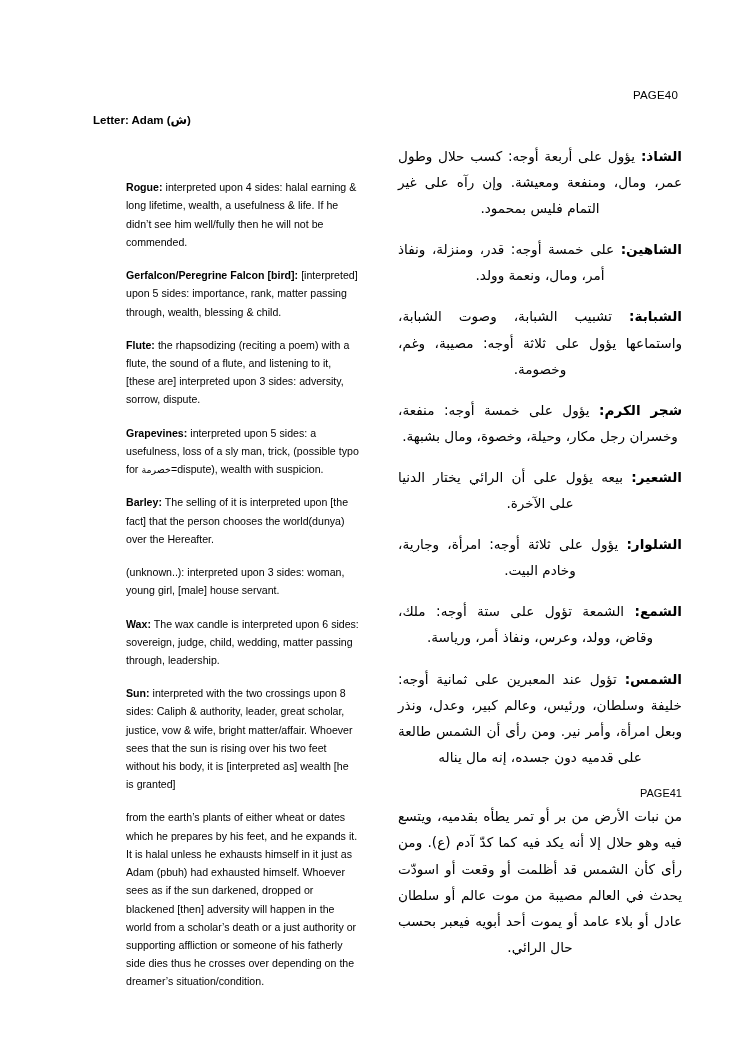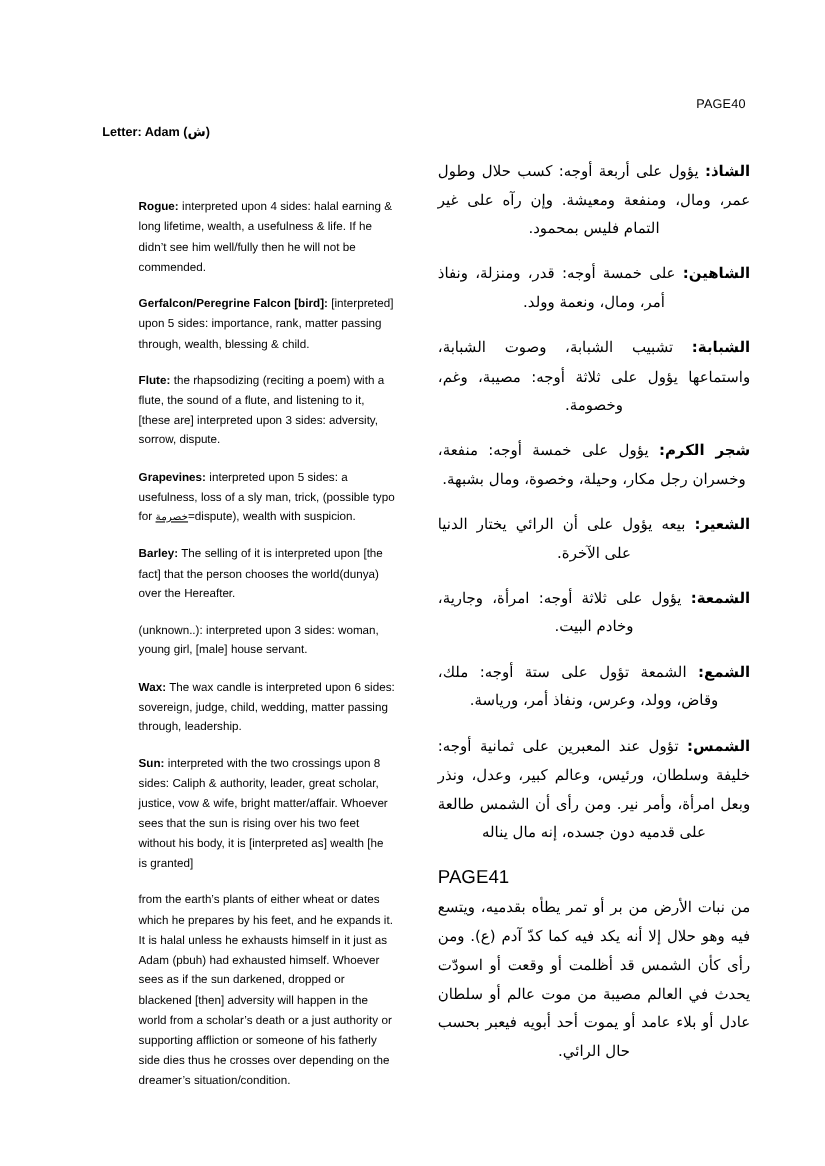--- a/index.html
+++ b/index.html
@@ -94,21 +94,20 @@
     word-spacing: 0.1px;
   }
   .en-entry .lbl {
     font-weight: bold;
   }
   .en-entry .ar-inline {
     font-family: "DejaVu Sans", sans-serif;
     font-size: 9.5px;
     direction: rtl;
     unicode-bidi: isolate;
-    text-decoration: underline;
   }
 
   
   .ar-body {
     margin-top: 39px;
   }
   .ar-entry {
     font-family: "DejaVu Sans", sans-serif;
     font-size: 13.6px;
     line-height: 1.92;
@@ -116,22 +115,22 @@
     text-align: justify;
     text-align-last: center;
     direction: rtl;
   }
   .ar-entry .lbl {
     font-weight: bold;
   }
 
   .ar-page-break {
     font-family: "Liberation Sans", sans-serif;
-    font-size: 17px;
-    text-align: left;
+    font-size: 11px;
+    text-align: right;
     direction: ltr;
     margin: 2px 0 2px 0;
     line-height: 1.5;
   }
 </style>
 </head>
 <body>
 
 <div class="page">
 
@@ -158,21 +157,21 @@
 
     <div class="col-ar">
 
 
       <div class="ar-body">
           <p class="ar-entry"><span class="lbl">الشاذ:</span><span> يؤول على أربعة أوجه: كسب حلال وطول عمر، ومال، ومنفعة ومعيشة. وإن رآه على غير التمام فليس بمحمود.</span></p>
           <p class="ar-entry"><span class="lbl">الشاهين:</span><span> على خمسة أوجه: قدر، ومنزلة، ونفاذ أمر، ومال، ونعمة وولد.</span></p>
           <p class="ar-entry"><span class="lbl">الشبابة:</span><span> تشبيب الشبابة، وصوت الشبابة، واستماعها يؤول على ثلاثة أوجه: مصيبة، وغم، وخصومة.</span></p>
           <p class="ar-entry"><span class="lbl">شجر الكرم:</span><span> يؤول على خمسة أوجه: منفعة، وخسران رجل مكار، وحيلة، وخصوة، ومال بشبهة.</span></p>
           <p class="ar-entry"><span class="lbl">الشعير:</span><span> بيعه يؤول على أن الرائي يختار الدنيا على الآخرة.</span></p>
-          <p class="ar-entry"><span class="lbl">الشمعة:</span><span> يؤول على ثلاثة أوجه: امرأة، وجارية، وخادم البيت.</span></p>
+          <p class="ar-entry"><span class="lbl">الشلوار:</span><span> يؤول على ثلاثة أوجه: امرأة، وجارية، وخادم البيت.</span></p>
           <p class="ar-entry"><span class="lbl">الشمع:</span><span> الشمعة تؤول على ستة أوجه: ملك، وقاض، وولد، وعرس، ونفاذ أمر، ورياسة.</span></p>
           <p class="ar-entry"><span class="lbl">الشمس:</span><span> تؤول عند المعبرين على ثمانية أوجه: خليفة وسلطان، ورئيس، وعالم كبير، وعدل، ونذر وبعل امرأة، وأمر نير. ومن رأى أن الشمس طالعة على قدميه دون جسده، إنه مال يناله</span></p>
         </div>
 
       <div class="ar-page-break">PAGE41</div>
 
       <div class="ar-body-cont">
           <p class="ar-entry"><span>من نبات الأرض من بر أو تمر يطأه بقدميه، ويتسع فيه وهو حلال إلا أنه يكد فيه كما كدّ آدم (ع). ومن رأى كأن الشمس قد أظلمت أو وقعت أو اسودّت يحدث في العالم مصيبة من موت عالم أو سلطان عادل أو بلاء عامد أو يموت أحد أبويه فيعبر بحسب حال الرائي.</span></p>
         </div>
     </div>

